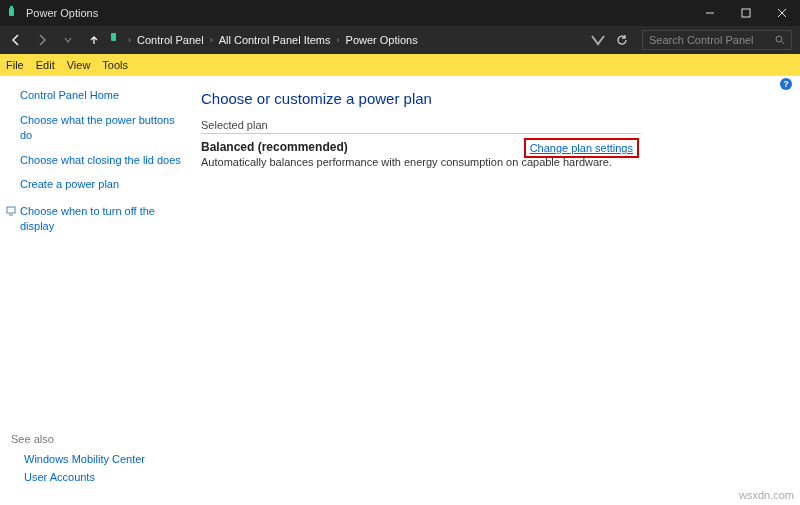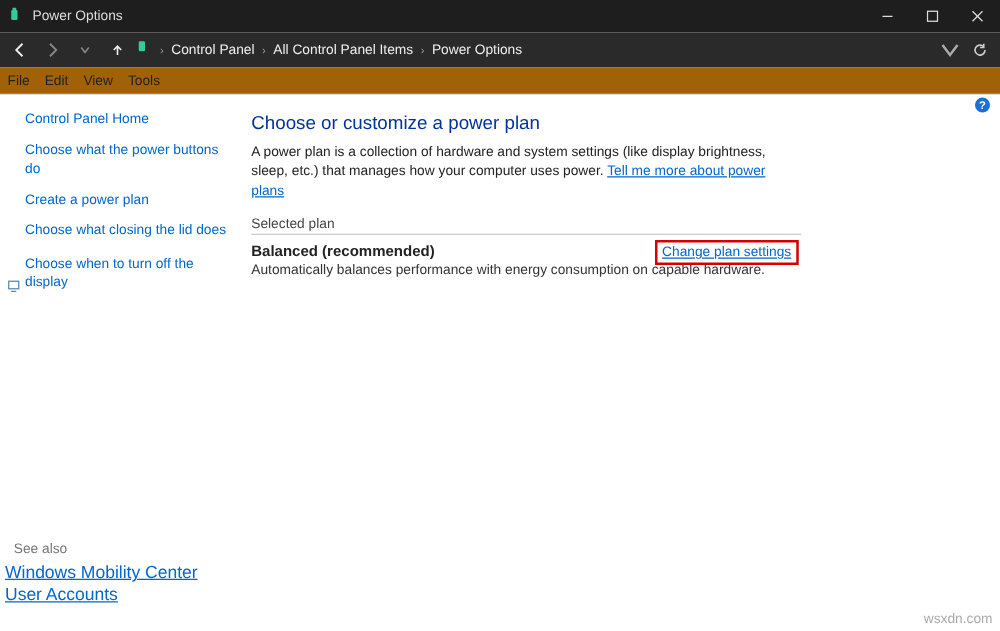--- a/index.html
+++ b/index.html
@@ -17,31 +17,31 @@
   .nav-btn svg { width: 12px; height: 12px; }
   .breadcrumb { display: flex; align-items: center; gap: 6px; color: #eee; font-size: 11px; margin-left: 4px; flex: 0 0 auto; }
   .bc-sep { color: #999; font-size: 9px; }
   .bc-item { color: #eee; }
   .navbar .spacer { flex: 1; }
   .drop-btn { width: 20px; height: 24px; display:flex; align-items:center; justify-content:center; color:#aaa; }
   .search { height: 20px; width: 150px; background: #2a2a2a; border: 1px solid #444; display: flex; align-items: center; padding: 0 6px; color: #888; font-size: 11px; margin-left: 6px; margin-right: 4px; }
   .search span { flex:1; }
   .search svg { width: 10px; height: 10px; }
 
-  .menubar { height: 22px; border-bottom: 1px solid #ddd; display: flex; align-items: center; padding: 0 6px; gap: 12px; font-size: 11px; color: #222; background: #a16207; }
+  .menubar { height: 22px; border-bottom: 1px solid #ddd; display: flex; align-items: center; padding: 0 6px; gap: 12px; font-size: 11px; color: #222; background: #fde047; }
   .menu-item { }
 
   .content { display: flex; height: calc(505px - 26px - 28px - 22px); position: relative; }
   .sidebar { width: 195px; padding: 12px 10px 28px 20px; font-size: 11px; color: #0066cc; }
   .sidebar .home { margin-bottom: 14px; }
   .sidebar .link { display: block; margin-bottom: 10px; line-height: 1.35; cursor: pointer; }
-  .sidebar .link-row { display:flex; align-items:flex-end; gap:4px; margin-left:-14px; padding-left:0;margin-top:12px; }
+  .sidebar .link-row { display:flex; align-items:flex-start; gap:4px; margin-left:-14px; padding-left:0;margin-top:12px; }
   .sidebar .mini-icon { width:10px; height:10px; flex:0 0 10px; margin-top:1px; }
   .sidebar .see-also { position: absolute; bottom: 60px; left: 11px; color: #777; font-size: 11px; }
-  .sidebar .see-link { position: absolute; left: 4px; font-size: 14px; color: #0066cc; cursor:pointer;text-decoration:underline; }
+  .sidebar .see-link { position: absolute; left: 24px; font-size: 11px; color: #0066cc; cursor:pointer; }
   .see1 { bottom: 40px; }
   .see2 { bottom: 22px; }
 
   .main { flex: 1; padding: 14px 18px 10px 6px; font-size: 11px; color: #222; position: relative; }
   .main h1 { color: #003399; font-weight: 400; font-size: 15px; margin-bottom: 8px; }
   .desc { line-height: 1.4; max-width: 440px; }
   .desc a { color: #0066cc; text-decoration: underline; }
   .section-label { margin-top: 12px; color: #444; border-bottom: 1px solid #ccc; padding-bottom: 2px; width: 440px; }
   .plan-row { margin-top: 6px; width: 440px; position: relative; }
   .plan-name { font-weight: 700; font-size: 12px; }
@@ -118,54 +118,58 @@
       <svg viewBox="0 0 10 10">
         <path d="M2 3 L5 7 L8 3" fill="none" stroke="#aaa" stroke-width="1"></path>
       </svg>
     </div>
   <div class="nav-btn">
       <svg viewBox="0 0 12 12">
         <path d="M10 6a4 4 0 1 1-1.2-2.8" fill="none" stroke="#ccc" stroke-width="1.3"></path>
         <path d="M9 1 L9 4 L6 4" fill="none" stroke="#ccc" stroke-width="1.3"></path>
       </svg>
     </div>
+  <div class="search">
+    <span>Search Control Panel</span>
+    <svg viewBox="0 0 10 10">
+        <circle cx="4" cy="4" r="3" fill="none" stroke="#888" stroke-width="1"></circle>
+        <line x1="6.5" y1="6.5" x2="9" y2="9" stroke="#888" stroke-width="1"></line>
+      </svg>
+  </div>
 </div>
 
 <div class="menubar">
   <span class="menu-item">File</span>
   <span class="menu-item">Edit</span>
   <span class="menu-item">View</span>
   <span class="menu-item">Tools</span>
 </div>
 
 <div class="content">
   <div class="sidebar">
     <div class="home link">Control Panel Home</div>
     <div class="link">Choose what the power buttons do</div>
+    <div class="link">Choose what closing the lid does</div>
     <div class="link">Create a power plan</div>
-    <div class="link">Choose what closing the lid does</div>
     <div class="link link-row">
       <span class="mini-icon"><svg viewBox="0 0 10 10">
             <rect x="1" y="1" width="8" height="6" fill="none" stroke="#58a" stroke-width="1"></rect>
             <line x1="3" y1="9" x2="7" y2="9" stroke="#58a" stroke-width="1"></line>
           </svg></span>
       <span>Choose when to turn off the display</span>
     </div>
 
     <div class="see-also">See also</div>
     <div class="see-link see1">Windows Mobility Center</div>
     <div class="see-link see2">User Accounts</div>
   </div>
 
   <div class="main">
     <div class="help-badge">?</div>
     <h1>Choose or customize a power plan</h1>
-    <p class="desc">
-      <span>A power plan is a collection of hardware and system settings (like display brightness, sleep, etc.) that manages how your computer uses power. </span><a href="#">Tell me more about power plans</a>
-    </p>
     <div class="section-label">Selected plan</div>
     <div class="plan-row">
       <div class="plan-name">Balanced (recommended)</div>
       <a class="change-link" href="#">Change plan settings</a>
       <div class="plan-desc">Automatically balances performance with energy consumption on capable hardware.</div>
     </div>
   </div>
 </div>
 
 <div class="watermark">wsxdn.com</div>

